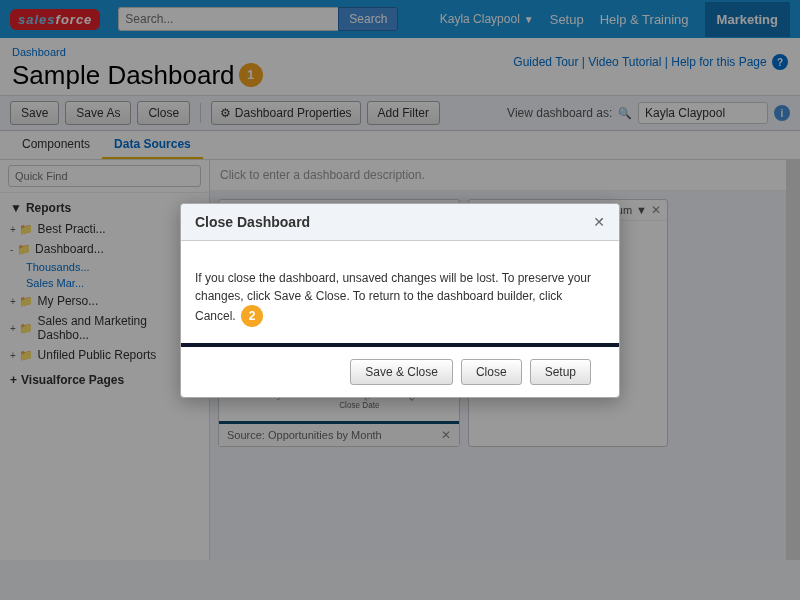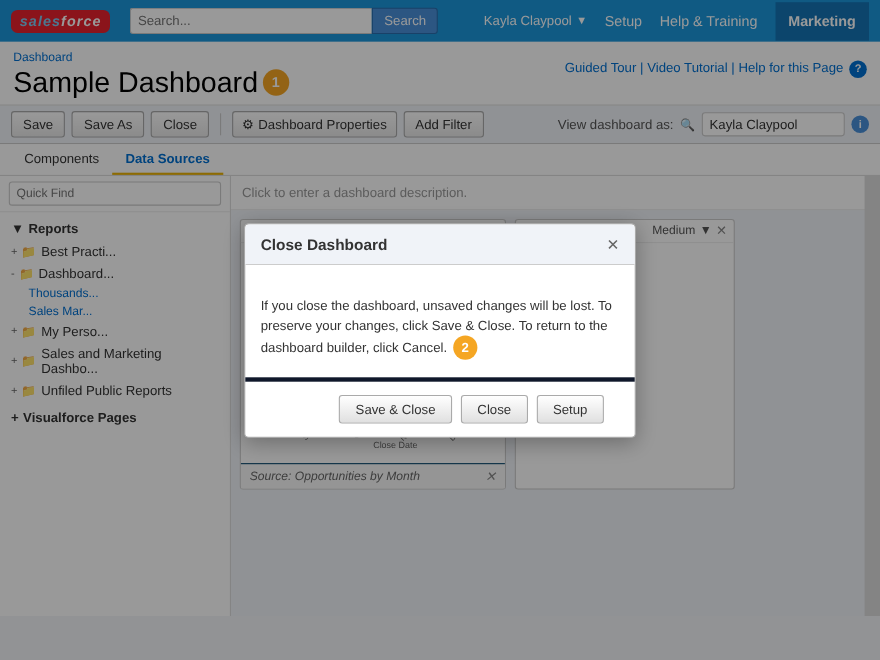--- a/index.html
+++ b/index.html
@@ -332,21 +332,21 @@
       z-index: 1000;
       display: flex;
       align-items: center;
       justify-content: center;
     }
     .modal {
       background: white;
       border: 1px solid #aaa;
       border-radius: 4px;
       box-shadow: 0 4px 20px rgba(0,0,0,0.3);
-      width: 356px;
+      width: 440px;
       padding: 0;
     }
     .modal-title-bar {
       background: #f0f3f8;
       border-bottom: 1px solid #ccc;
       padding: 10px 14px;
       display: flex;
       align-items: center;
       justify-content: space-between;
       border-radius: 4px 4px 0 0;
@@ -399,25 +399,24 @@
       font-size: 12px;
       font-weight: bold;
       margin-left: 2px;
     }
 
     .source-bar {
       display: flex;
       align-items: center;
       justify-content: space-between;
       background: #f9f9f9;
-      border-top: 1px solid #0c4a6e;
+      border-top: 3px solid #0c4a6e;
       padding: 4px 8px;
       font-size: 11px;
       color: #666;
-      font-style: italic;
     }
   </style>
 </head>
 <body>
 
 <div class="top-nav">
   <div class="sf-logo">
     <span>sales</span>force
   </div>
   <div class="search-bar">

